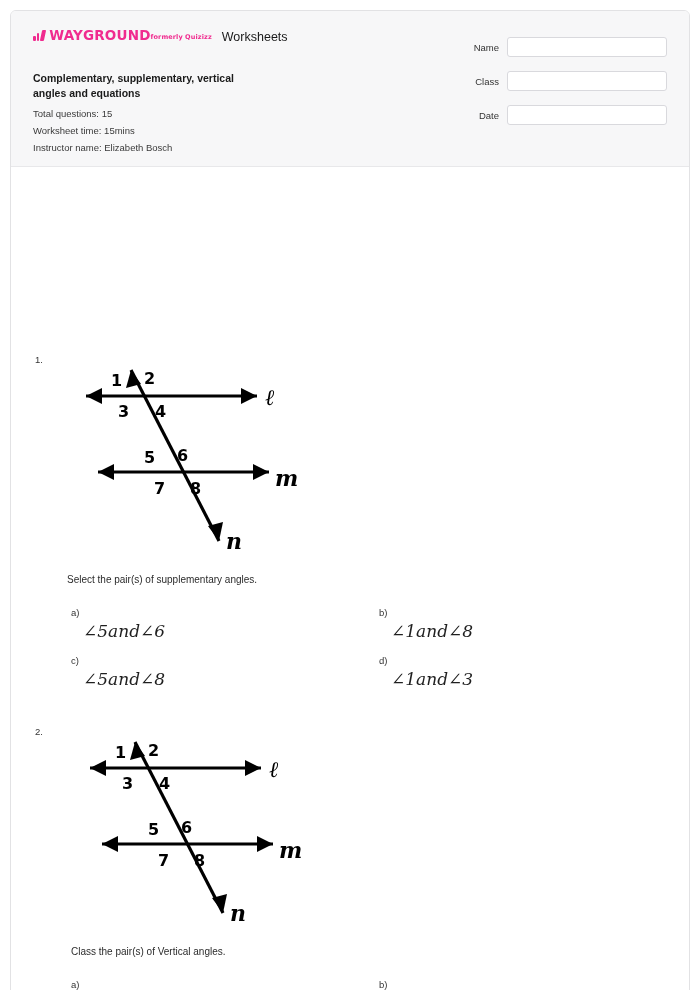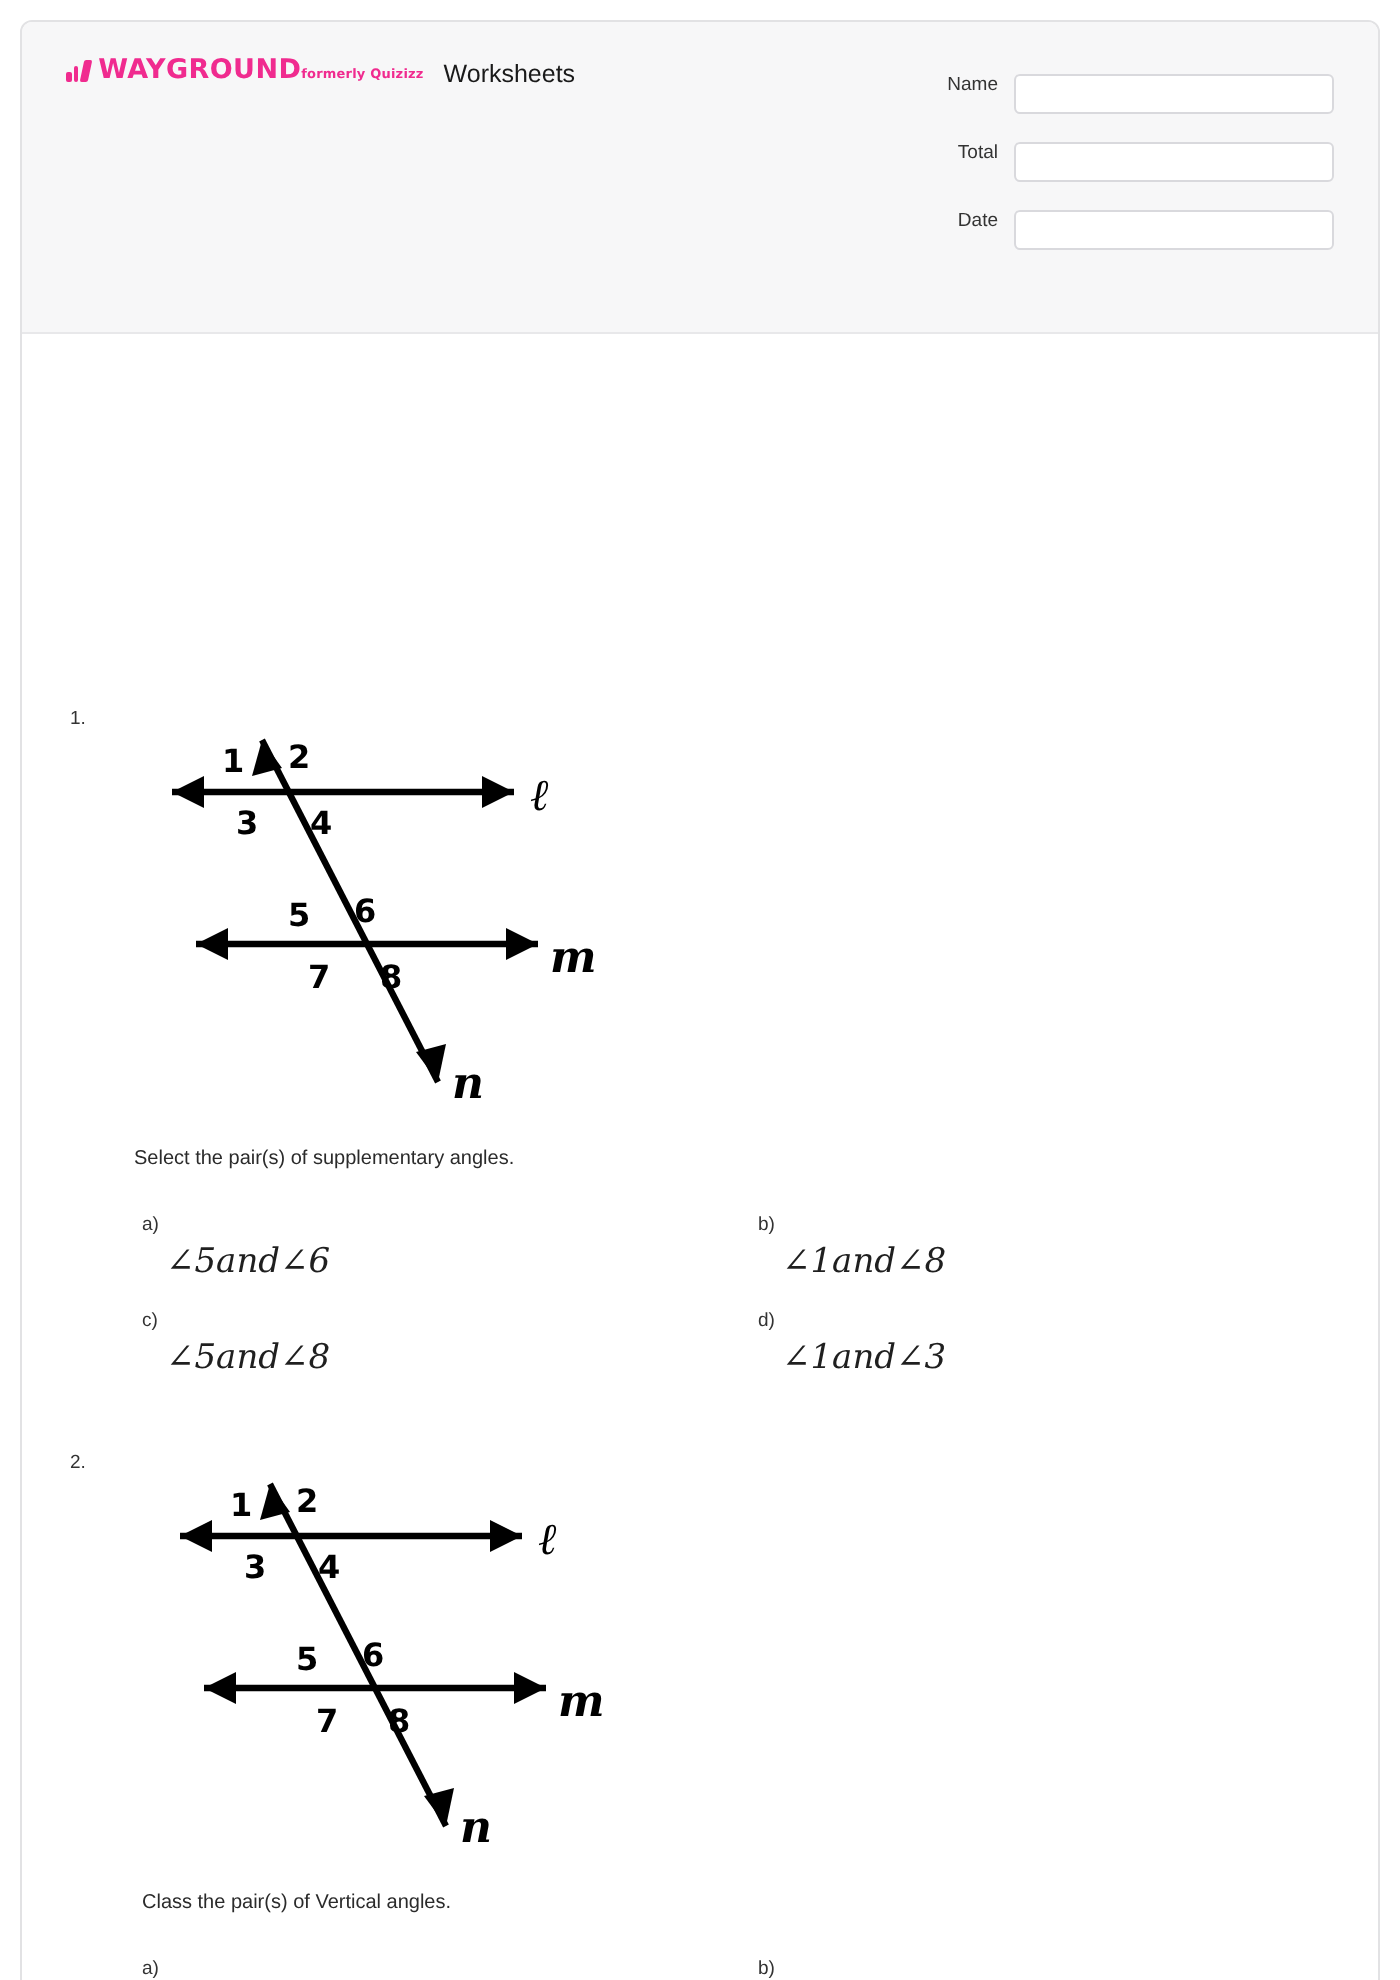--- a/index.html
+++ b/index.html
@@ -103,20 +103,21 @@
   }
 
   .fields {
     position: absolute;
     right: 22px;
     top: 26px;
     width: 220px;
   }
   .field-row {
     display: flex;
+    align-items: center;
     justify-content: flex-end;
     margin-bottom: 14px;
   }
   .field-label {
     font-size: 9.5px;
     color: #333333;
     margin-right: 8px;
     white-space: nowrap;
   }
   .field-box {
@@ -175,28 +176,34 @@
               <i></i>
               <i></i>
           </span>
           <span class="logo-word">WAYGROUND</span>
         </div>
         <div class="logo-sub">formerly Quizizz</div>
       </div>
       <div class="brand-title">Worksheets</div>
     </div>
 
+    <div class="meta">
+      <div class="meta-title">Complementary, supplementary, vertical angles and equations</div>
+      <div class="meta-line">Total questions: 15</div>
+      <div class="meta-line">Worksheet time: 15mins</div>
+      <div class="meta-line">Instructor name: Elizabeth Bosch</div>
+    </div>
 
     <div class="fields">
       <div class="field-row">
         <span class="field-label">Name</span>
         <div class="field-box" title=""></div>
       </div>
       <div class="field-row">
-        <span class="field-label">Total</span>
+        <span class="field-label">Class</span>
         <div class="field-box" title=""></div>
       </div>
       <div class="field-row">
         <span class="field-label">Date</span>
         <div class="field-box" title=""></div>
       </div>
     </div>
   </div>
 
   <div class="body">

